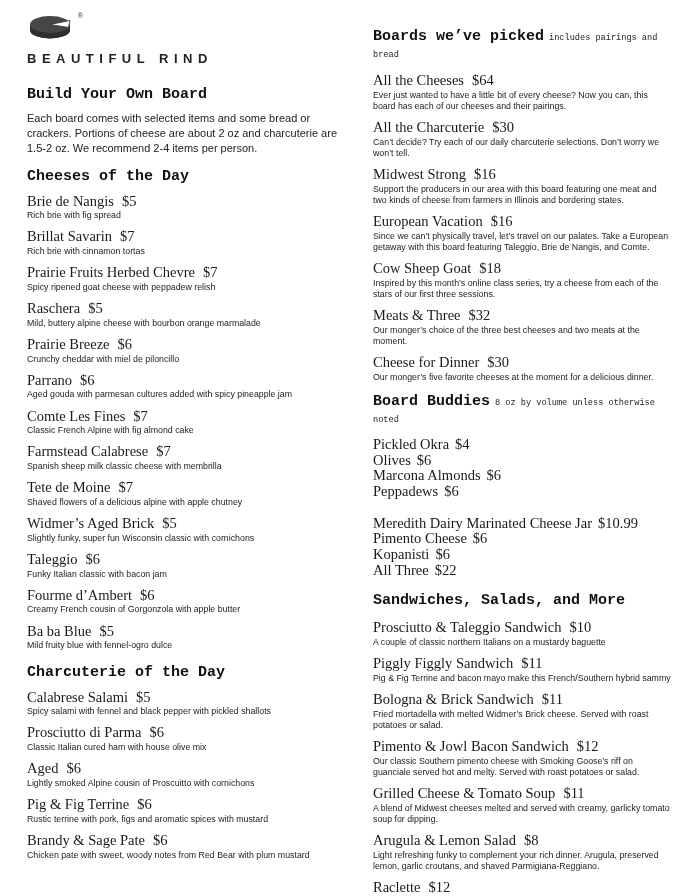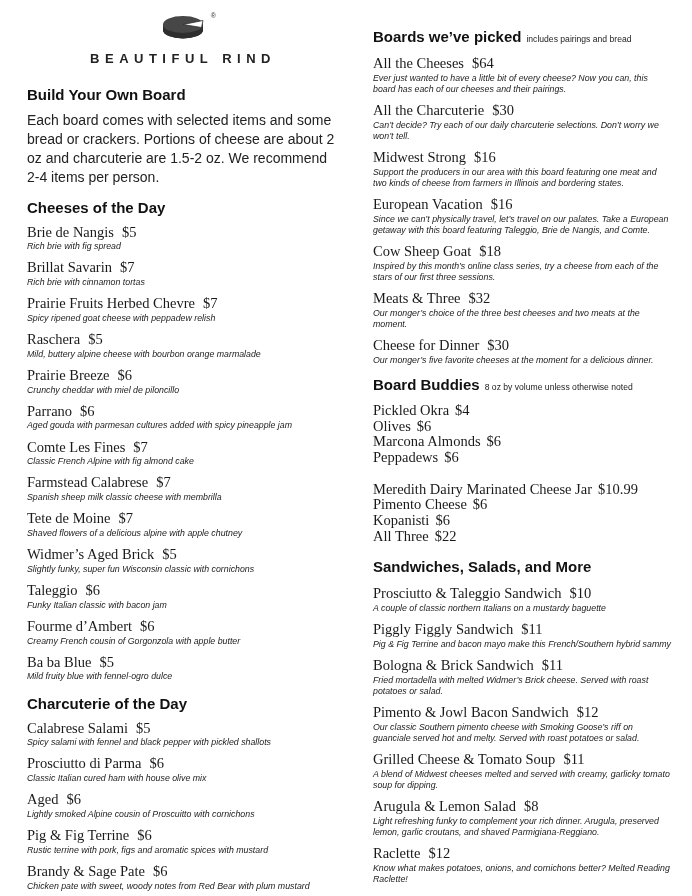--- a/index.html
+++ b/index.html
@@ -9,50 +9,51 @@
     background: #ffffff;
     color: #1c1c1c;
     font-family: "Liberation Sans", sans-serif;
     overflow: hidden;
   }
   .page { display: flex; padding: 12px 0 0 27px; }
   .col.left  { width: 312px; margin-right: 34px; }
   .col.right { width: 298px; padding-top: 6px; }
 
   
-  .brand { text-align: center; padding: 2px 0 8px; }
+  .brand { text-align: left; padding: 2px 0 8px; }
   .brand-mark { position: relative; display: inline-block; line-height: 0; }
   .reg { position: absolute; top: -2px; right: -10px; font-size: 7px; color: #333; line-height: 1; }
   .brand-name {
     margin-top: 7px;
     font-size: 13px; font-weight: 700;
     letter-spacing: 5.5px; color: #222;
     white-space: nowrap;
   }
 
   
   .section-heading {
     font-size: 15px; font-weight: 700; color: #111;
     margin: 12px 0 8px;
+    font-family: Liberation Mono, monospace;
   }
   .col.right .section-heading { margin: 10px 0 10px; }
   .section-heading:first-child { margin-top: 0; }
   .heading-note { font-size: 8.6px; font-weight: 400; letter-spacing: 0; margin-left: 5px; color: #222; }
 
-  .intro { font-size: 14px; line-height: 1.35; color: #222; margin: 2px 0 6px; }
+  .intro { font-size: 11px; line-height: 1.35; color: #222; margin: 2px 0 6px; }
 
   
   .menu-item { margin-bottom: 7px; }
   .item-line {
     font-family: "Liberation Serif", serif;
     font-size: 14.5px; line-height: 1.15; color: #1a1a1a;
   }
   .item-price { margin-left: 8px; }
   .item-desc {
-    font-size: 8.8px; font-style: italic;
+    font-size: 8.8px; 
     line-height: 1.27; color: #222; margin-top: 1px;
   }
 
   
   .buddy-group { margin-bottom: 2px; }
   .buddy-line { font-family: "Liberation Serif", serif; font-size: 14.5px; line-height: 1.08; color: #1a1a1a; }
   .buddy-line .item-price { margin-left: 6px; }
   .buddy-group.second { margin-top: 16px; }
 </style>
 </head>

